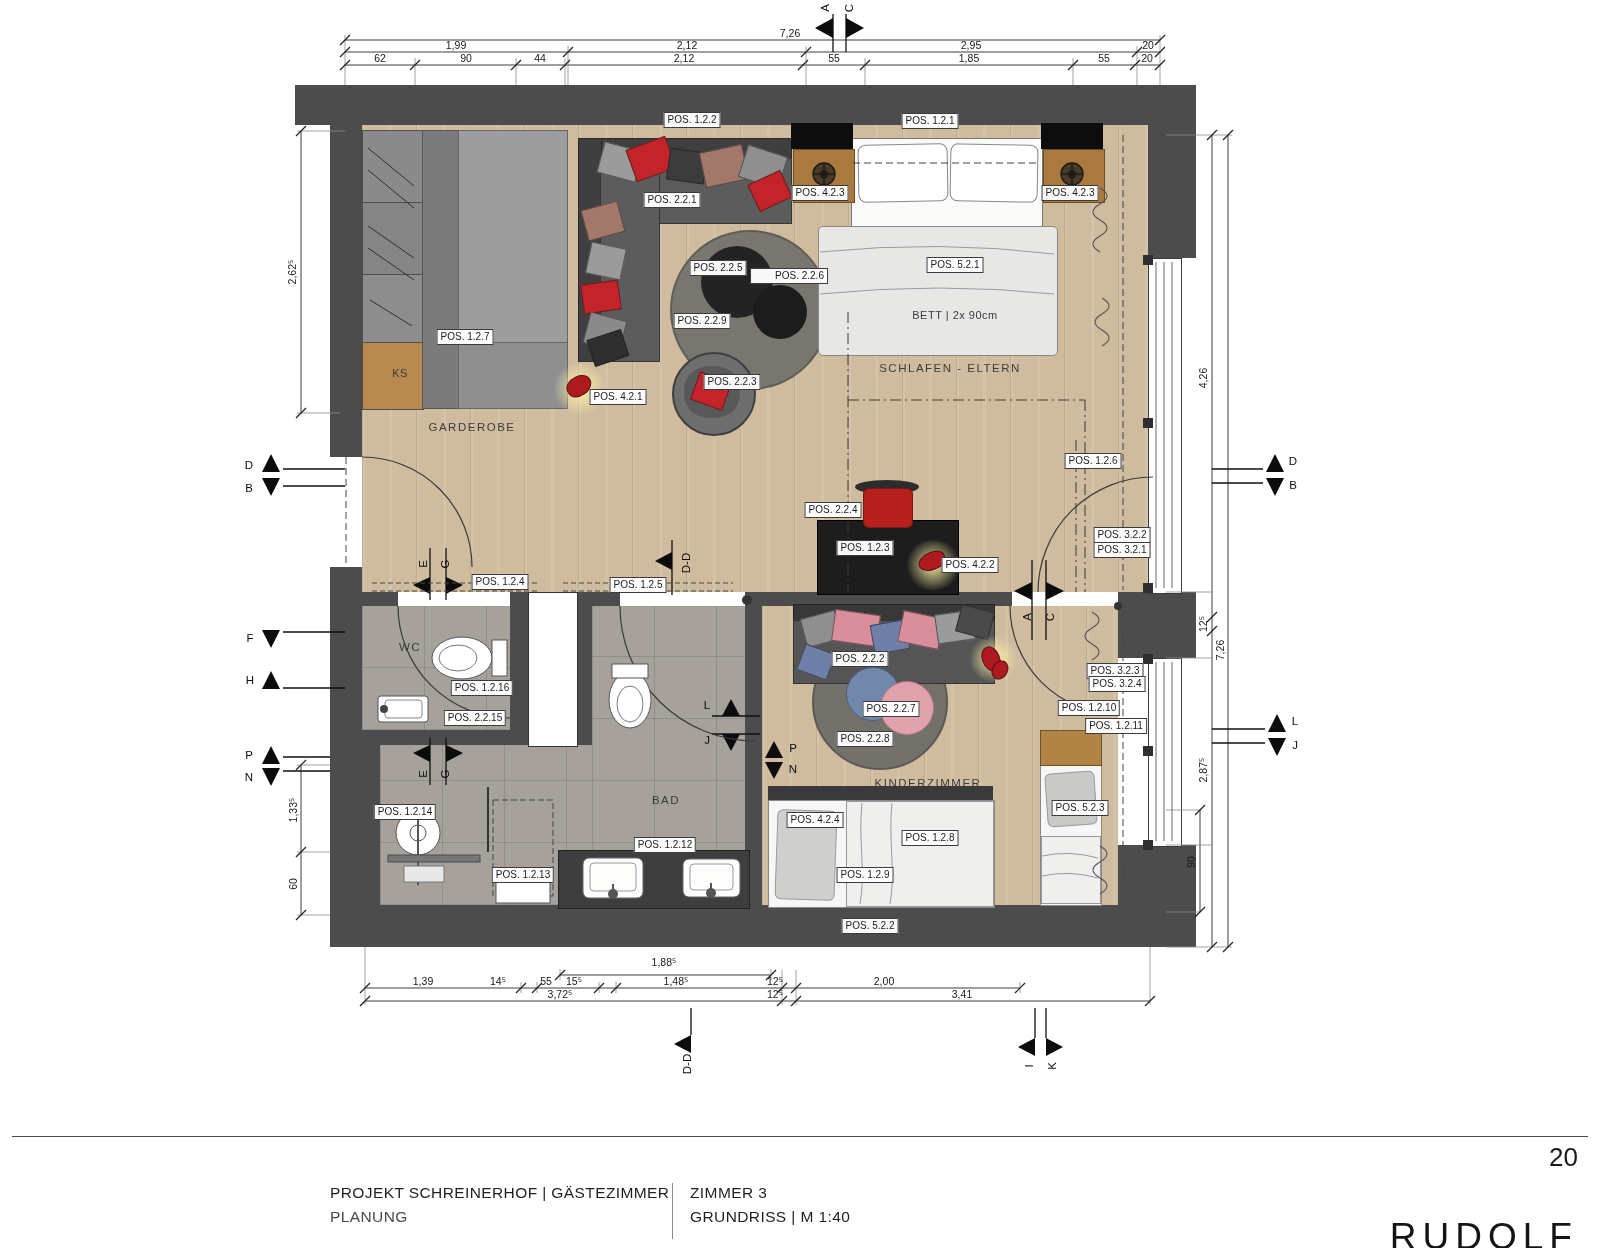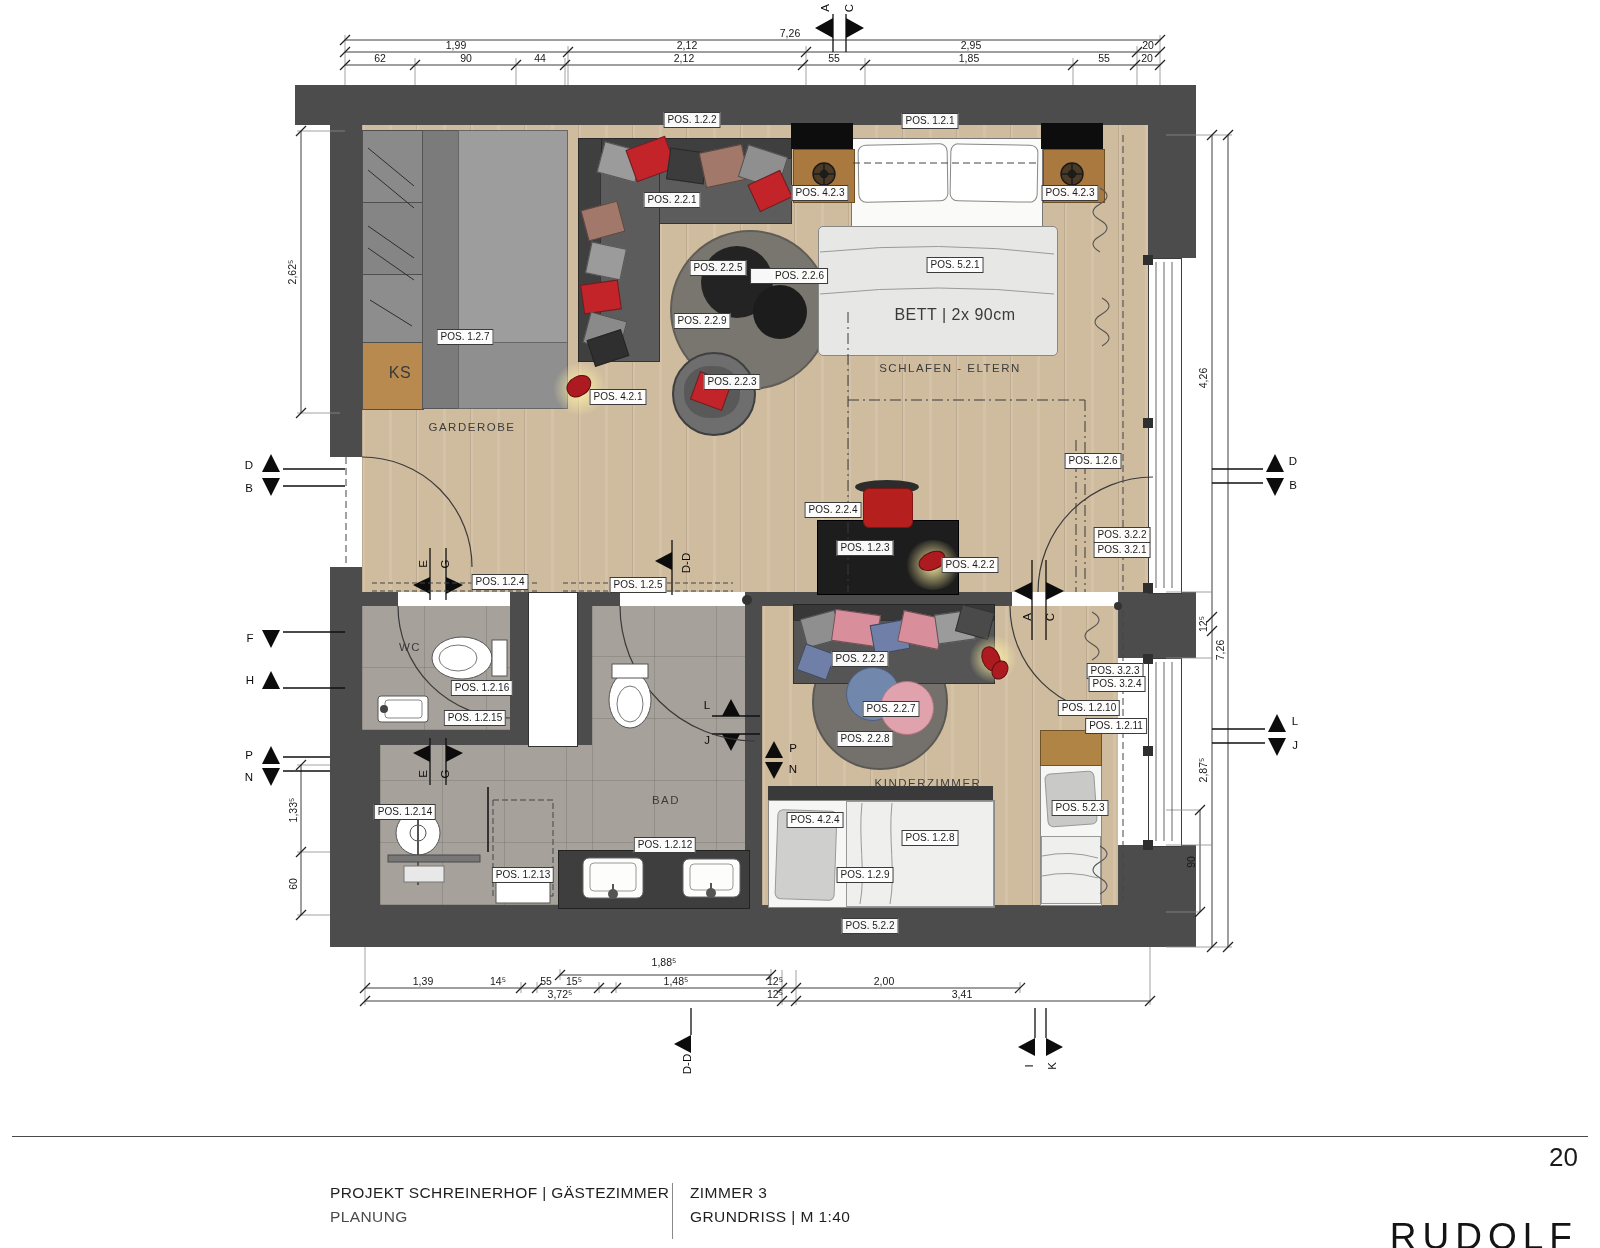--- a/index.html
+++ b/index.html
@@ -15,21 +15,21 @@
     repeating-linear-gradient(90deg, rgba(45,45,45,.16) 0 1px, rgba(0,0,0,0) 1px 62px),
     linear-gradient(#a6a19a,#a6a19a);}
   .window{position:absolute;background:#fff;border:1px solid #3c3c3c;}
   .mullion{position:absolute;background:#2f2f2f;}
   .pos-label{position:absolute;transform:translate(-50%,-50%);background:rgba(255,255,255,.97);
     border:1px solid #3b3b3b;color:#1c1c1c;font-size:10px;line-height:1;padding:2px 3px;white-space:nowrap;z-index:40;}
   .dim{position:absolute;transform:translate(-50%,-50%);font-size:10.5px;color:#181818;
     white-space:nowrap;z-index:35;background:rgba(255,255,255,.0);line-height:1;}
   .room-name{position:absolute;transform:translate(-50%,-50%);font-size:11.5px;letter-spacing:1.5px;
     color:#3c3c3c;white-space:nowrap;z-index:30;}
-  .plan-text{position:absolute;transform:translate(-50%,-50%);font-size:16px;color:#3a3a3a;
+  .plan-text{position:absolute;transform:translate(-50%,-50%);font-size:11px;color:#3a3a3a;
     white-space:nowrap;z-index:30;letter-spacing:.5px;}
   .marker-letter{position:absolute;transform:translate(-50%,-50%);font-size:11.5px;color:#0c0c0c;z-index:40;line-height:1;}
   .furn{position:absolute;}
   .cushion{position:absolute;border:1px solid rgba(30,30,30,.55);}
   .glow{position:absolute;border-radius:50%;background:radial-gradient(circle, rgba(255,243,165,.95) 0%, rgba(255,243,165,0) 70%);z-index:24;}
   .redblob{position:absolute;background:#ad1b20;border:1px solid #5f0d10;z-index:25;}
   
   #footer-line{position:absolute;left:12px;top:1136px;width:1576px;height:0;border-top:1.6px solid #4a4a4a;}
   .office{position:absolute;left:18px;top:1183px;width:170px;text-align:center;font-size:12.5px;color:#2a2a2a;line-height:1.16;}
   .ft-big{font-size:15.5px;color:#1f1f1f;letter-spacing:.4px;}
@@ -311,21 +311,21 @@
         <div class="pos-label" style="left: 618px; top: 397px; transform: translate(-50%, -50%);">POS. 4.2.1</div>
         <div class="pos-label" style="left: 1093px; top: 461px; transform: translate(-50%, -50%);">POS. 1.2.6</div>
         <div class="pos-label" style="left: 833px; top: 510px; transform: translate(-50%, -50%);">POS. 2.2.4</div>
         <div class="pos-label" style="left: 865px; top: 548px; transform: translate(-50%, -50%);">POS. 1.2.3</div>
         <div class="pos-label" style="left: 970px; top: 565px; transform: translate(-50%, -50%);">POS. 4.2.2</div>
         <div class="pos-label" style="left: 1122px; top: 535px; transform: translate(-50%, -50%);">POS. 3.2.2</div>
         <div class="pos-label" style="left: 1122px; top: 550px; transform: translate(-50%, -50%);">POS. 3.2.1</div>
         <div class="pos-label" style="left: 500px; top: 582px; transform: translate(-50%, -50%);">POS. 1.2.4</div>
         <div class="pos-label" style="left: 638px; top: 585px; transform: translate(-50%, -50%);">POS. 1.2.5</div>
         <div class="pos-label" style="left: 482px; top: 688px; transform: translate(-50%, -50%);">POS. 1.2.16</div>
-        <div class="pos-label" style="left: 475px; top: 718px; transform: translate(-50%, -50%);">POS. 1.2.15</div>
+        <div class="pos-label" style="left: 475px; top: 718px; transform: translate(-50%, -50%);">POS. 2.2.15</div>
         <div class="pos-label" style="left: 405px; top: 812px; transform: translate(-50%, -50%);">POS. 1.2.14</div>
         <div class="pos-label" style="left: 523px; top: 875px; transform: translate(-50%, -50%);">POS. 1.2.13</div>
         <div class="pos-label" style="left: 665px; top: 845px; transform: translate(-50%, -50%);">POS. 1.2.12</div>
         <div class="pos-label" style="left: 860px; top: 659px; transform: translate(-50%, -50%);">POS. 2.2.2</div>
         <div class="pos-label" style="left: 891px; top: 709px; transform: translate(-50%, -50%);">POS. 2.2.7</div>
         <div class="pos-label" style="left: 865px; top: 739px; transform: translate(-50%, -50%);">POS. 2.2.8</div>
         <div class="pos-label" style="left: 1115px; top: 671px; transform: translate(-50%, -50%);">POS. 3.2.3</div>
         <div class="pos-label" style="left: 1117px; top: 684px; transform: translate(-50%, -50%);">POS. 3.2.4</div>
         <div class="pos-label" style="left: 1089px; top: 708px; transform: translate(-50%, -50%);">POS. 1.2.10</div>
         <div class="pos-label" style="left: 1116px; top: 726px; transform: translate(-50%, -50%);">POS. 1.2.11</div>

